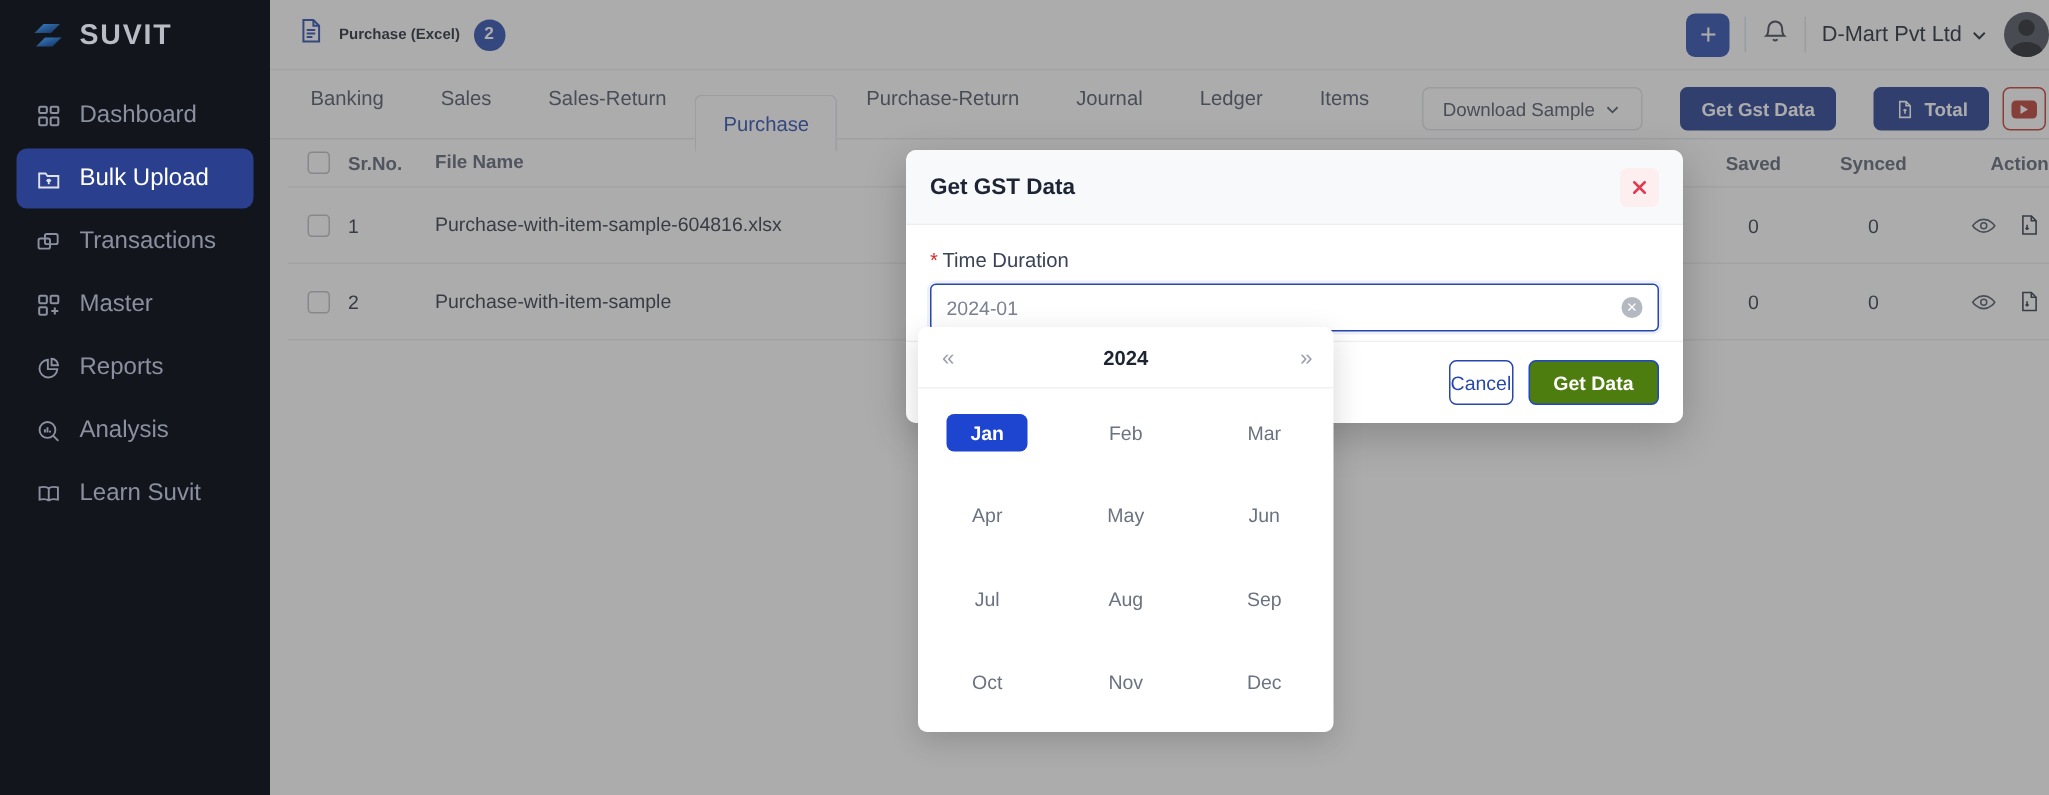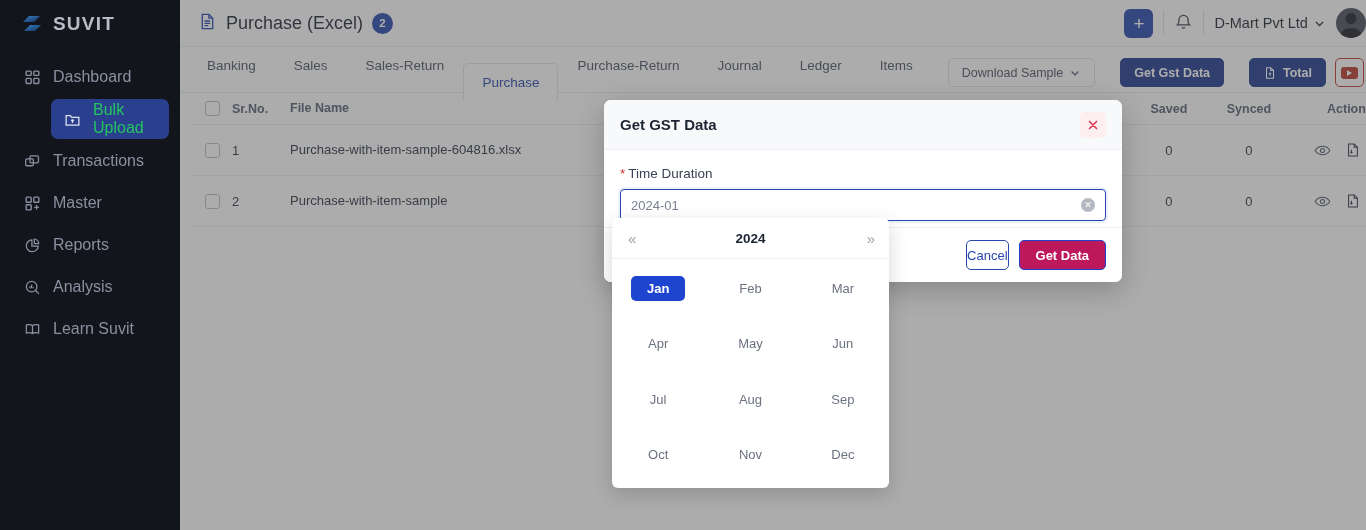--- a/index.html
+++ b/index.html
@@ -27,34 +27,34 @@
     color: #b9bcc4; font-size: 19px; font-weight: 700; letter-spacing: 1.2px;
   }
   .nav { margin-top: 10px; padding: 0 11px; display: flex; flex-direction: column; gap: 2px; }
   .nav-item {
     display: flex; align-items: center; gap: 12px;
     height: 40px; padding: 0 12px; border-radius: 7px;
     color: #8b90a0; font-size: 16px; cursor: pointer;
     user-select: none;
   }
   .nav-item .ico { width: 18px; height: 18px; flex: 0 0 18px; display: flex; align-items: center; justify-content: center; }
-  .nav-item.active { background: #2b3f8f; color: #22c55e; margin-left: 40px; }
+  .nav-item.active { background: #2b3f8f; color: #ffffff; }
   .nav-item.active .ico svg { stroke: #dfe3ee; }
   .nav-item .ico svg { stroke: #8b90a0; }
 
   
   .main { flex: 1 1 auto; height: 530px; display: flex; flex-direction: column; background: #ffffff; position: relative; }
 
   .topbar {
     height: 47px; flex: 0 0 47px; background: #ffffff;
     display: flex; align-items: center; justify-content: space-between;
     padding: 0 14px 0 18px; border-bottom: 1px solid #eceef2;
   }
   .topbar-left { display: flex; align-items: center; gap: 9px; }
-  .page-title { font-size: 18px; font-weight: 400; color: #1d2433; }
+  .page-title { font-size: 10px; font-weight: 700; color: #1d2433; }
   .count-badge {
     width: 21px; height: 21px; border-radius: 50%;
     background: #2747ad; color: #fff; font-size: 11.5px; font-weight: 700;
     display: flex; align-items: center; justify-content: center;
   }
   .topbar-right { display: flex; align-items: center; gap: 10px; }
   .plus-btn {
     width: 29px; height: 29px; border-radius: 6px; background: #2747ad;
     color: #fff; display: flex; align-items: center; justify-content: center;
     font-size: 19px; line-height: 1; cursor: pointer;
@@ -162,21 +162,21 @@
     gap: 10px; padding: 0 16px; border-top: 1px solid #eceef2;
     border-radius: 0 0 7px 7px; background: #fff;
   }
   .btn-cancel {
     height: 30px; padding: 0 0; border-radius: 5px;
     border: 1px solid #2747ad; background: #fff; color: #2747ad;
     font-size: 13px; cursor: pointer;
   }
   .btn-getdata {
     height: 30px; padding: 0 16px; border-radius: 5px;
-    border: 1px solid #1e45d0; background: #be185d; color: #fff;
+    border: 1px solid #1e45d0; background: #4d7c0f; color: #fff;
     font-size: 13px; font-weight: 700; cursor: pointer;
   }
 
   
   .picker {
     position: absolute; left: 432px; top: 218px; width: 277px; height: 270px;
     background: #fff; border-radius: 6px; z-index: 60;
     box-shadow: 0 6px 20px rgba(0,0,0,0.16);
     display: flex; flex-direction: column;
   }

